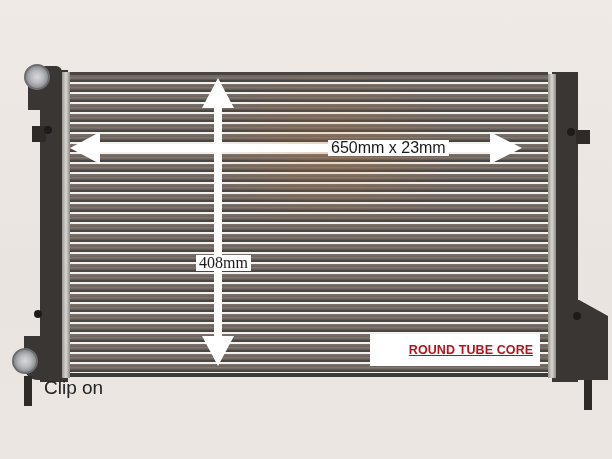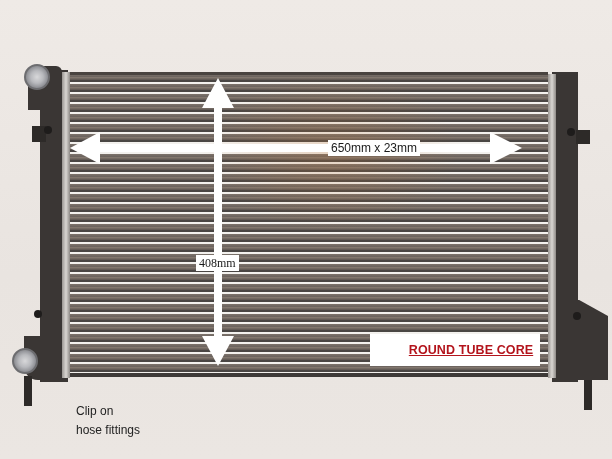--- a/index.html
+++ b/index.html
@@ -61,29 +61,29 @@
   .arrow-h-head-l { position:absolute; left: 70px; top: 132px; width:0; height:0;
     border-top: 16px solid transparent; border-bottom: 16px solid transparent; border-right: 30px solid #fff; }
   .arrow-h-head-r { position:absolute; left: 490px; top: 132px; width:0; height:0;
     border-top: 16px solid transparent; border-bottom: 16px solid transparent; border-left: 32px solid #fff; }
   .arrow-v-shaft { position:absolute; left: 214px; top: 100px; width: 8px; height: 240px; background:#fff; }
   .arrow-v-head-t { position:absolute; left: 202px; top: 78px; width:0; height:0;
     border-left: 16px solid transparent; border-right: 16px solid transparent; border-bottom: 30px solid #fff; }
   .arrow-v-head-b { position:absolute; left: 202px; top: 336px; width:0; height:0;
     border-left: 16px solid transparent; border-right: 16px solid transparent; border-top: 30px solid #fff; }
 
-  .label-box { position:absolute; background:#fff; color:#1a1a1a; font-size: 12px; line-height: 14px; padding: 1px 3px; white-space: nowrap; }
+  .label-box { position:absolute; background:#fff; color:#1a1a1a; font-size: 16px; line-height: 14px; padding: 1px 3px; white-space: nowrap; }
   .label-width { left: 328px; top: 140px; }
   .label-height { left: 196px; top: 255px; font-family: Liberation Serif, serif; }
 
   .badge { position:absolute; left: 370px; top: 334px; width: 170px; height: 32px; background:#fff;
     display:flex; align-items:center; justify-content:center; }
   .badge span { color:#b3141c; font-weight:bold; font-size: 12.5px; text-decoration: underline; letter-spacing: 0.1px; margin-left: 32px; }
 
-  .caption { position:absolute; left: 44px; top: 402px; color:#232323; font-size: 12px; line-height: 19px; margin-left: 32px; }
+  .caption { position:absolute; left: 44px; top: 378px; color:#232323; font-size: 19px; line-height: 19px; }
 </style>
 </head>
 <body>
 
 <div class="photo">
   <div class="tank-left-flare-top"></div>
   <div class="tank-left-flare-bot"></div>
   <div class="tank-right-flare-bot"></div>
   <div class="tank tank-left"></div>
   <div class="tank tank-right"></div>
@@ -112,15 +112,14 @@
 
   <div class="label-box label-width">650mm x 23mm</div>
   <div class="label-box label-height">408mm</div>
 
   <div class="badge">
     <span>ROUND TUBE CORE</span>
   </div>
 
   <div class="caption">
     <div>Clip on</div>
-    <div>hose fittings</div>
   </div>
 </div>
 
 </body></html>

